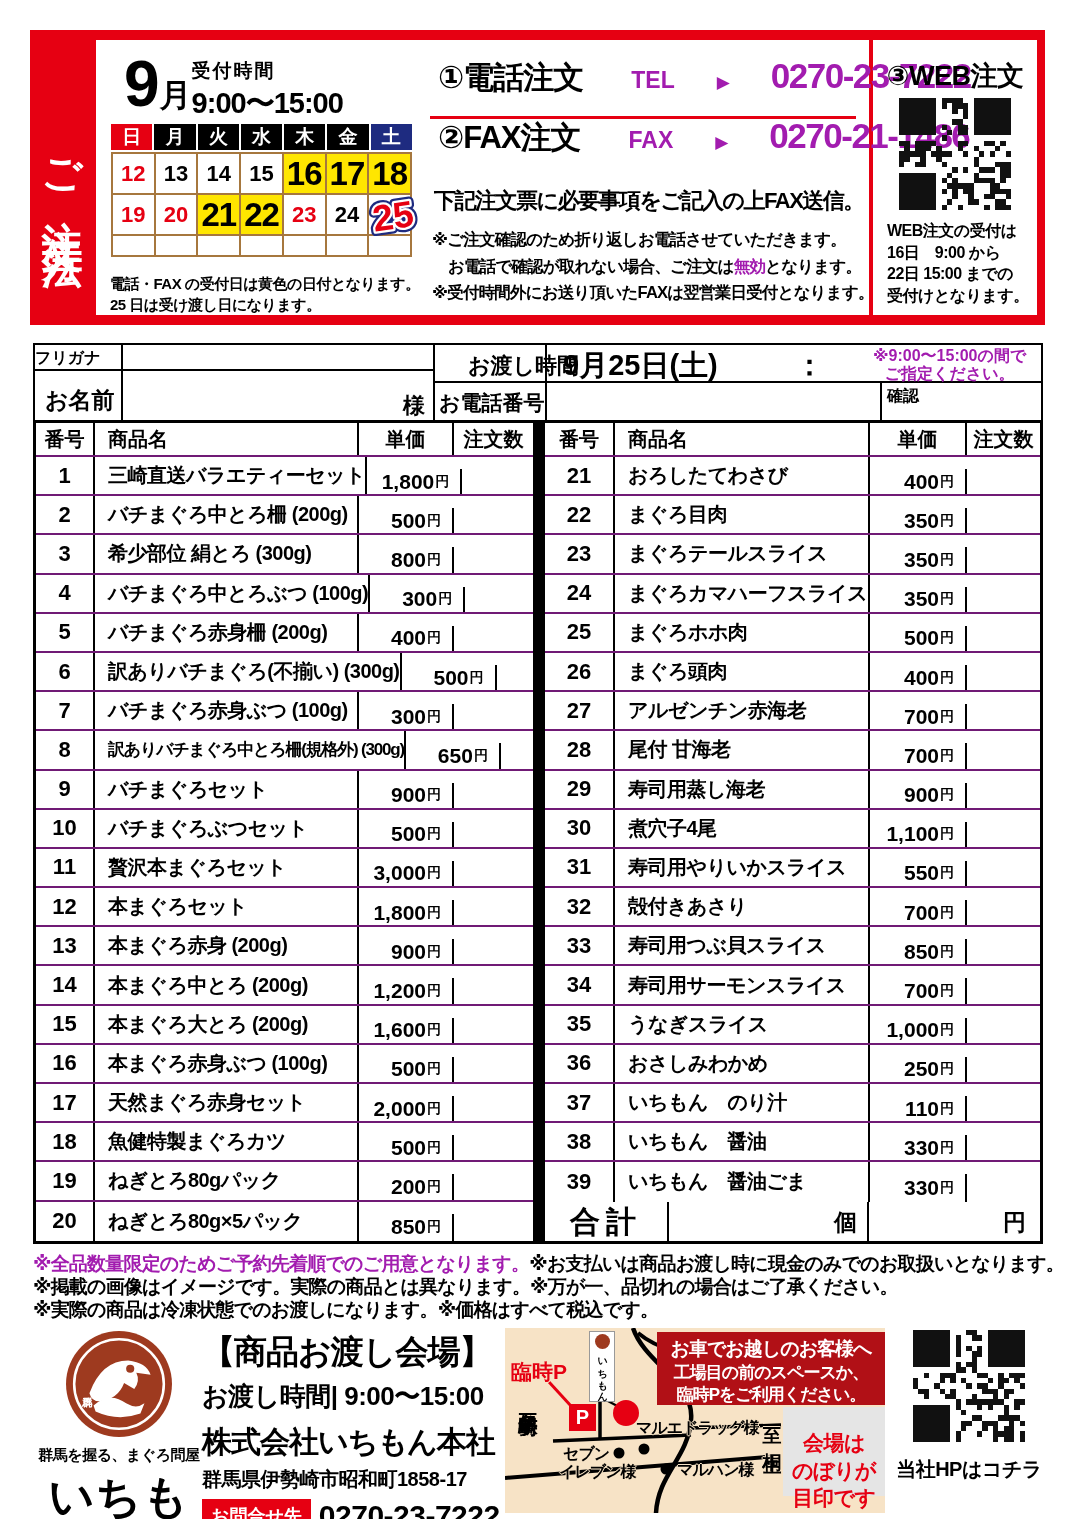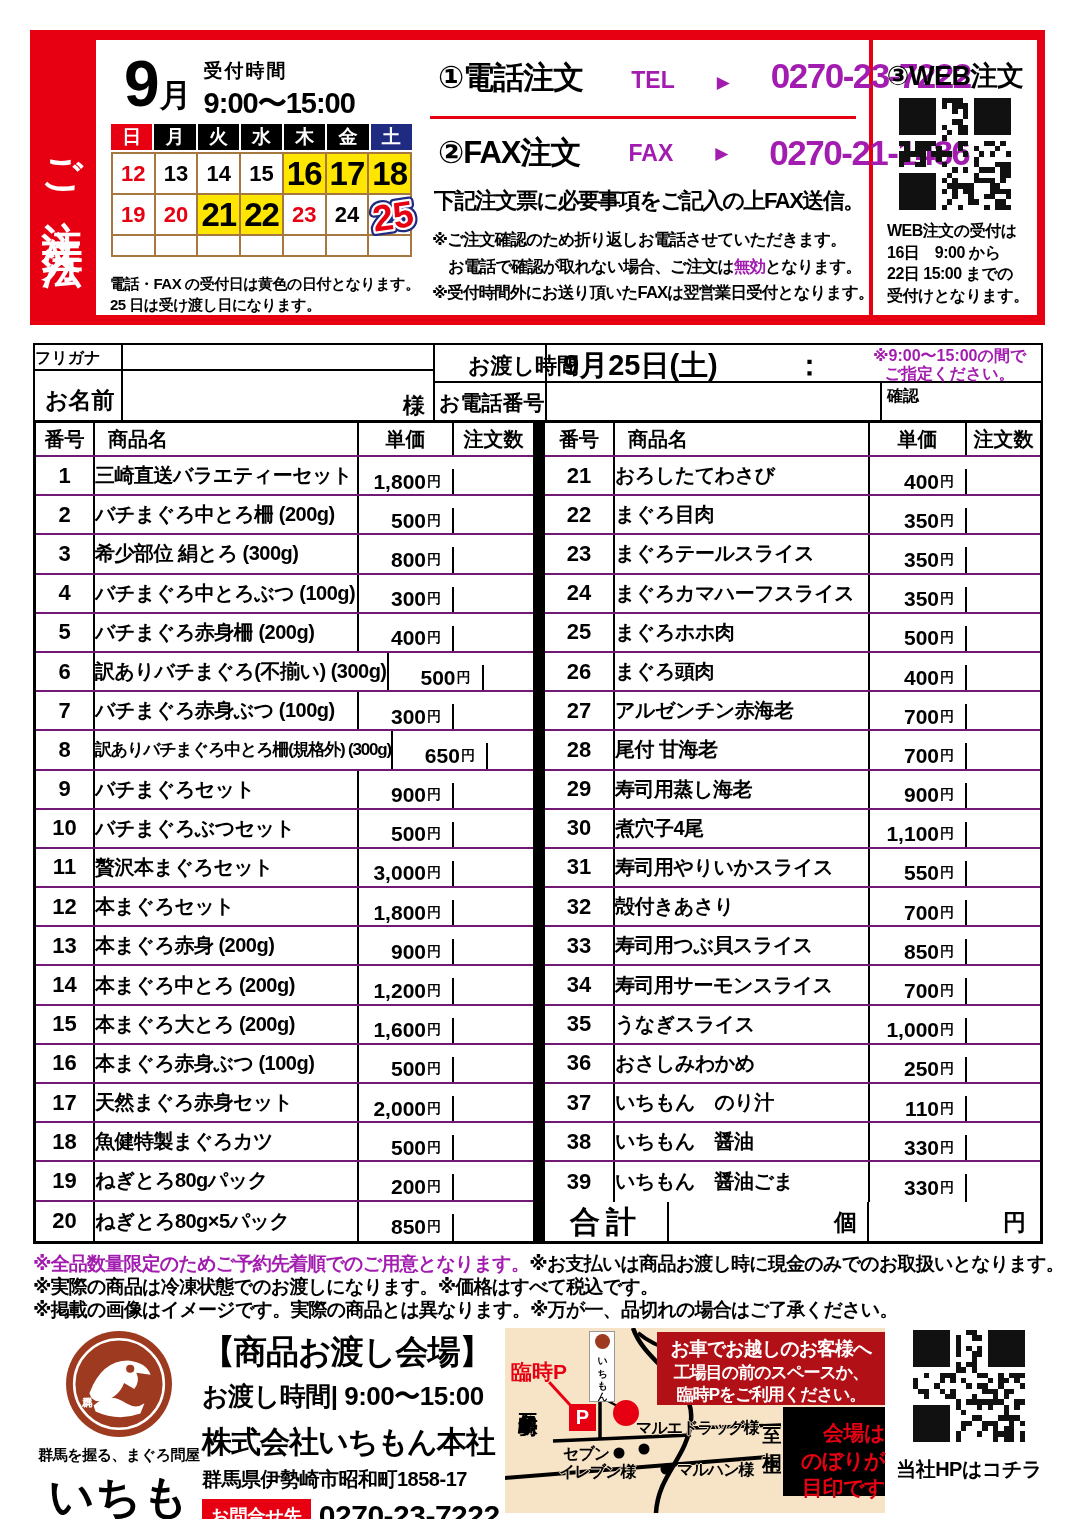--- a/index.html
+++ b/index.html
@@ -8,21 +8,21 @@
   .red { color:#a21caf; }
 
   
   .topbox { position:absolute; left:30px; top:30px; width:1015px; height:295px; background:#e60012; }
   .side-banner { position:absolute; left:0; top:0; width:66px; height:100%;
     color:#fff; font-size:41px; font-weight:800; writing-mode:vertical-rl; text-orientation:upright;
     display:flex; align-items:center; justify-content:center; letter-spacing:9px; }
   .top-inner { position:absolute; left:66px; top:10px; width:941px; height:275px; background:#fff; display:flex; }
 
   .cal-col { width:334px; position:relative; }
-  .cal-title { position:absolute; left:28px; top:14px; display:flex; gap:12px; align-items:flex-start; }
+  .cal-title { position:absolute; left:28px; top:14px; display:flex; align-items:flex-start; }
   .cal-month .mn { font-size:64px; font-weight:800; line-height:0.95; }
   .cal-month .mu { font-size:32px; font-weight:800; }
   .cal-rec { display:flex; flex-direction:column; padding-top:4px; }
   .rec-label { font-size:19px; font-weight:800; letter-spacing:2px; }
   .rec-hours { font-size:29px; font-weight:800; letter-spacing:-1px; }
   .dow-row { position:absolute; left:15px; top:84px; width:301px; display:grid; grid-template-columns:repeat(7,1fr); gap:2px; }
   .dow { height:26px; display:flex; align-items:center; justify-content:center; color:#fff; font-size:19px; font-weight:800; }
   .cal-grid { position:absolute; left:15px; top:112px; width:301px; display:grid; grid-template-columns:repeat(7,1fr);
     border-left:2px solid #a6773e; border-top:2px solid #a6773e; }
   .cal-day { border-right:2px solid #a6773e; border-bottom:2px solid #a6773e; height:41px;
@@ -34,21 +34,21 @@
   .p25 { position:absolute; width:66px; height:50px; top:-4px; right:-16px; overflow:visible; }
   .p25 text { font-size:37px; font-weight:800; text-anchor:middle; }
   .p25 .s1 { stroke:#1e2b80; stroke-width:9; fill:#1e2b80; stroke-linejoin:round; }
   .p25 .s2 { stroke:#fff; stroke-width:4.5; fill:#fff; stroke-linejoin:round; }
   .p25 .s3 { fill:#e60012; }
   .cal-note { position:absolute; left:14px; top:233px; font-size:15px; font-weight:800; line-height:1.4; white-space:nowrap; letter-spacing:-0.5px; }
 
   .mid-col { width:443px; position:relative; border-right:4px solid #e60012; padding-left:10px; }
   .order-line { position:absolute; left:8px; display:flex; align-items:baseline; white-space:nowrap;gap:38px; }
   .order-line.l1 { top:16px; }
-  .order-line.l2 { top:92px;align-items:center; }
+  .order-line.l2 { top:76px; }
   .badge-title { font-size:31px; font-weight:800; letter-spacing:-1px; }
   .clabel { font-size:23px; font-weight:800; margin-left:10px; }
   .arrow { font-size:17px; margin-left:4px; }
   .cnum { font-size:35px; font-weight:800; letter-spacing:-1.5px; margin-left:3px; }
   .red-divider { position:absolute; left:0; top:76px; width:426px; height:3px; background:#e60012; }
   .fax-instruction { position:absolute; left:4px; top:146px; font-size:22px; font-weight:800; letter-spacing:-1.5px; white-space:nowrap; }
   .fax-notes { position:absolute; left:2px; top:186px; font-size:16.5px; font-weight:600; line-height:1.62; letter-spacing:-0.8px; white-space:nowrap; }
   .fax-notes .indent { padding-left:16px; }
   .fax-notes .red { font-weight:800; }
 
@@ -73,21 +73,21 @@
   .trow { display:grid; height:39.2px; border-bottom:2px solid #701a75; }
   .half-left .trow { grid-template-columns:59px 1fr 95px 79px; }
   .half-right .trow { grid-template-columns:70px 1fr 97px 73px; }
   .trow.thead { height:34px; }
   .trow:last-child { border-bottom:none; }
   .td { border-right:2px solid #000; display:flex; align-items:center; overflow:visible; white-space:nowrap; }
   .td:last-child { border-right:none; }
   .h-cell { font-size:20px; font-weight:800; justify-content:center; }
   .h-cell.h-name { justify-content:flex-start; padding-left:13px; }
   .c-no { justify-content:center; font-size:22px; font-weight:600; }
-  .c-name { font-size:20px; font-weight:600; letter-spacing:-0.5px; }
+  .c-name { padding-left:13px; font-size:20px; font-weight:600; letter-spacing:-0.5px; }
   .c-name.b { font-weight:800; }
   .c-name.n { font-size:17px; letter-spacing:-1.2px; }
   .c-price { justify-content:flex-end; padding-right:11px;margin-top:12px; }
   .c-price .num { font-size:21px; font-weight:700; }
   .c-price .yen { font-size:14px; font-weight:700; margin-left:1px; }
   .totalrow { display:grid; grid-template-columns:124px 1fr 171px; height:39.2px; }
   .totalrow .td { font-weight:700; }
   .t-label { justify-content:center; font-size:30px; letter-spacing:6px; }
   .t-count { justify-content:flex-end; padding-right:10px; font-size:23px; }
   .t-yen { justify-content:flex-end; padding-right:14px; font-size:23px; }
@@ -117,22 +117,22 @@
   .rinji { color:#e60012; font-size:21px; font-weight:900; letter-spacing:0; }
   .p-box { position:absolute; left:64px; top:76px; width:27px; height:27px; background:#e60012; color:#fff;
     font-size:20px; font-weight:800; display:flex; align-items:center; justify-content:center; }
   .map-sign { position:absolute; left:84px; top:3px; width:26px; height:71px; background:#fff; border:1px solid #999;
     display:flex; flex-direction:column; align-items:center; padding-top:2px; }
   .map-sign .dot { width:15px; height:15px; border-radius:50%; background:#9e3a1f; }
   .map-sign .stxt { writing-mode:vertical-rl; text-orientation:upright; font-size:10px; font-weight:700; margin-top:2px; letter-spacing:0; }
   .carbox { position:absolute; left:152px; top:4px; width:228px; height:73px; background:#b11016; color:#fff; text-align:center; padding-top:4px; }
   .carbox .t { font-size:19px; font-weight:800; letter-spacing:-1px; }
   .carbox .l { font-size:17px; font-weight:700; letter-spacing:-1px; line-height:1.3; }
-  .nobori { position:absolute; left:278px; top:79px; width:102px; height:89px; background:#000000; color:#e60012;
-    text-align:right; font-size:21px; font-weight:900; line-height:1.32; padding-top:12px; letter-spacing:-0.5px; }
+  .nobori { position:absolute; left:278px; top:79px; width:102px; height:89px; background:#e5e5e5; color:#e60012;
+    text-align:center; font-size:21px; font-weight:900; line-height:1.32; padding-top:22px; letter-spacing:-0.5px; }
   .isesaki { left:10px; top:70px; font-size:19px; height:110px; }
   .kiryu-top { left:254px; top:84px; font-size:19px; }
   .kiryu { left:254px; top:110px; font-size:19px; height:60px; }
 
   .qrhp-block { position:absolute; left:893px; top:1330px; width:152px; text-align:center; }
   .qrhp { width:112px; height:112px; margin:0 auto; }
   .qrhp svg rect { fill:#111; }
   .hp-note { font-size:20px; font-weight:800; margin-top:14px; white-space:nowrap; letter-spacing:-0.5px; }
 </style>
 </head>
@@ -760,22 +760,22 @@
       <div class="totalrow">
         <div class="td t-label">合計</div>
         <div class="td t-count">個</div>
         <div class="td t-yen">円</div>
       </div>
     </div>
   </section>
 
   <section class="notes">
     <div><span class="red">※全品数量限定のためご予約先着順でのご用意となります。</span><span>※お支払いは商品お渡し時に現金のみでのお取扱いとなります。</span></div>
+    <div>※掲載の画像はイメージです。実際の商品とは異なります。※万が一、品切れの場合はご了承ください。</div>
     <div>※実際の商品は冷凍状態でのお渡しになります。※価格はすべて税込です。</div>
-    <div>※掲載の画像はイメージです。実際の商品とは異なります。※万が一、品切れの場合はご了承ください。</div>
   </section>
 
   <div class="logo-block">
     <svg width="108" height="108" viewBox="0 0 106 106">
       <circle cx="53" cy="53" r="52" fill="#9e3a1f"></circle>
       <circle cx="53" cy="53" r="44" fill="none" stroke="#fff" stroke-width="2.5"></circle>
       <path d="M24,62 Q36,30 62,30 Q80,32 84,44 L70,42 Q74,50 68,58 L58,52 Q52,68 34,70 Q26,70 24,62 Z" fill="#fff"></path>
       <circle cx="64" cy="38" r="4" fill="#9e3a1f"></circle>
       <path d="M28,74 Q44,60 60,72 Q70,78 78,72 L74,82 Q52,90 30,80 Z" fill="#fff"></path>
       <text x="22" y="58" fill="#fff" font-size="10" font-weight="bold" writing-mode="tb">群馬</text>

